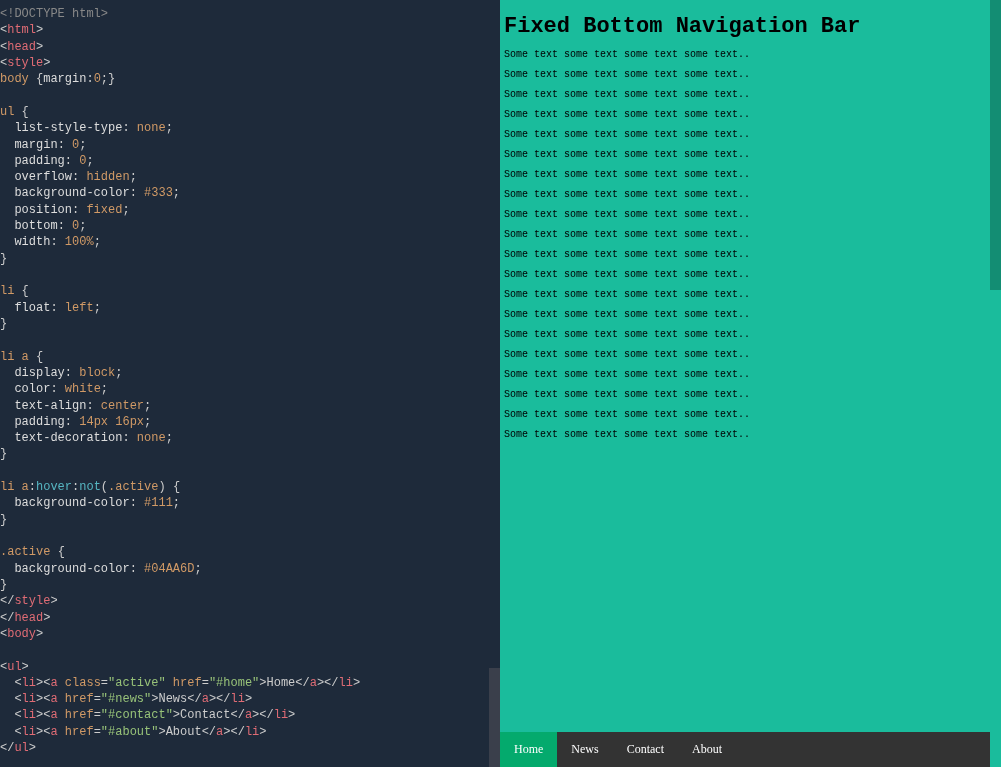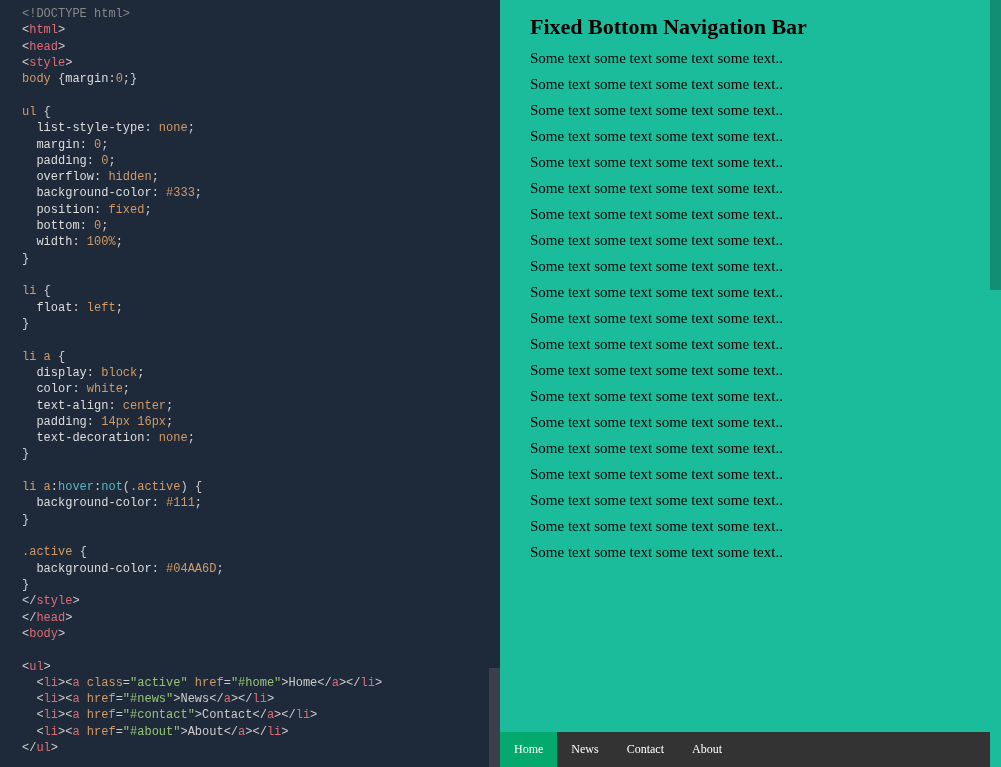--- a/index.html
+++ b/index.html
@@ -17,26 +17,25 @@
 }
 .code-pane {
   width: 500px;
   height: 767px;
   background: #1e2a3a;
   position: relative;
   display: flex;
 }
 .code-area {
   flex: 1;
-  padding: 6px 9px;
+  padding: 6px 0;
   overflow: hidden;
   line-height: 1.36;
   white-space: pre;
   color: #d4d4d4;
-  margin-left: 13px;
 }
 .code-scrollbar {
   width: 11px;
   background: #1e2a3a;
   position: relative;
 }
 .code-scrollbar-thumb {
   position: absolute;
   left: 0;
   width: 11px;
@@ -61,36 +60,36 @@
 }
 .preview-scrollbar-thumb {
   position: absolute;
   left: 0;
   width: 11px;
   background: #138d73;
   top: 0;
   height: 290px;
 }
 .preview-content {
-  padding: 14px 30px;
-  font-family: Liberation Serif, serif;
+  padding: 14px 4px;
+  font-family: Liberation Mono, monospace;
   color: #000;
 }
 .preview-content h1 {
   font-size: 22px;
   font-weight: bold;
   margin: 0 0 10px 0;
 }
 .preview-content h2 {
   font-size: 15px;
   font-weight: bold;
   margin: 14px 0 10px 0;
 }
 .preview-content p {
-  font-size: 15px;
+  font-size: 10px;
   margin: 9px 0;
 }
 .preview-navbar {
   position: absolute;
   left: 0;
   bottom: 0;
   width: 490px;
   background: #333;
   display: flex;
 }

